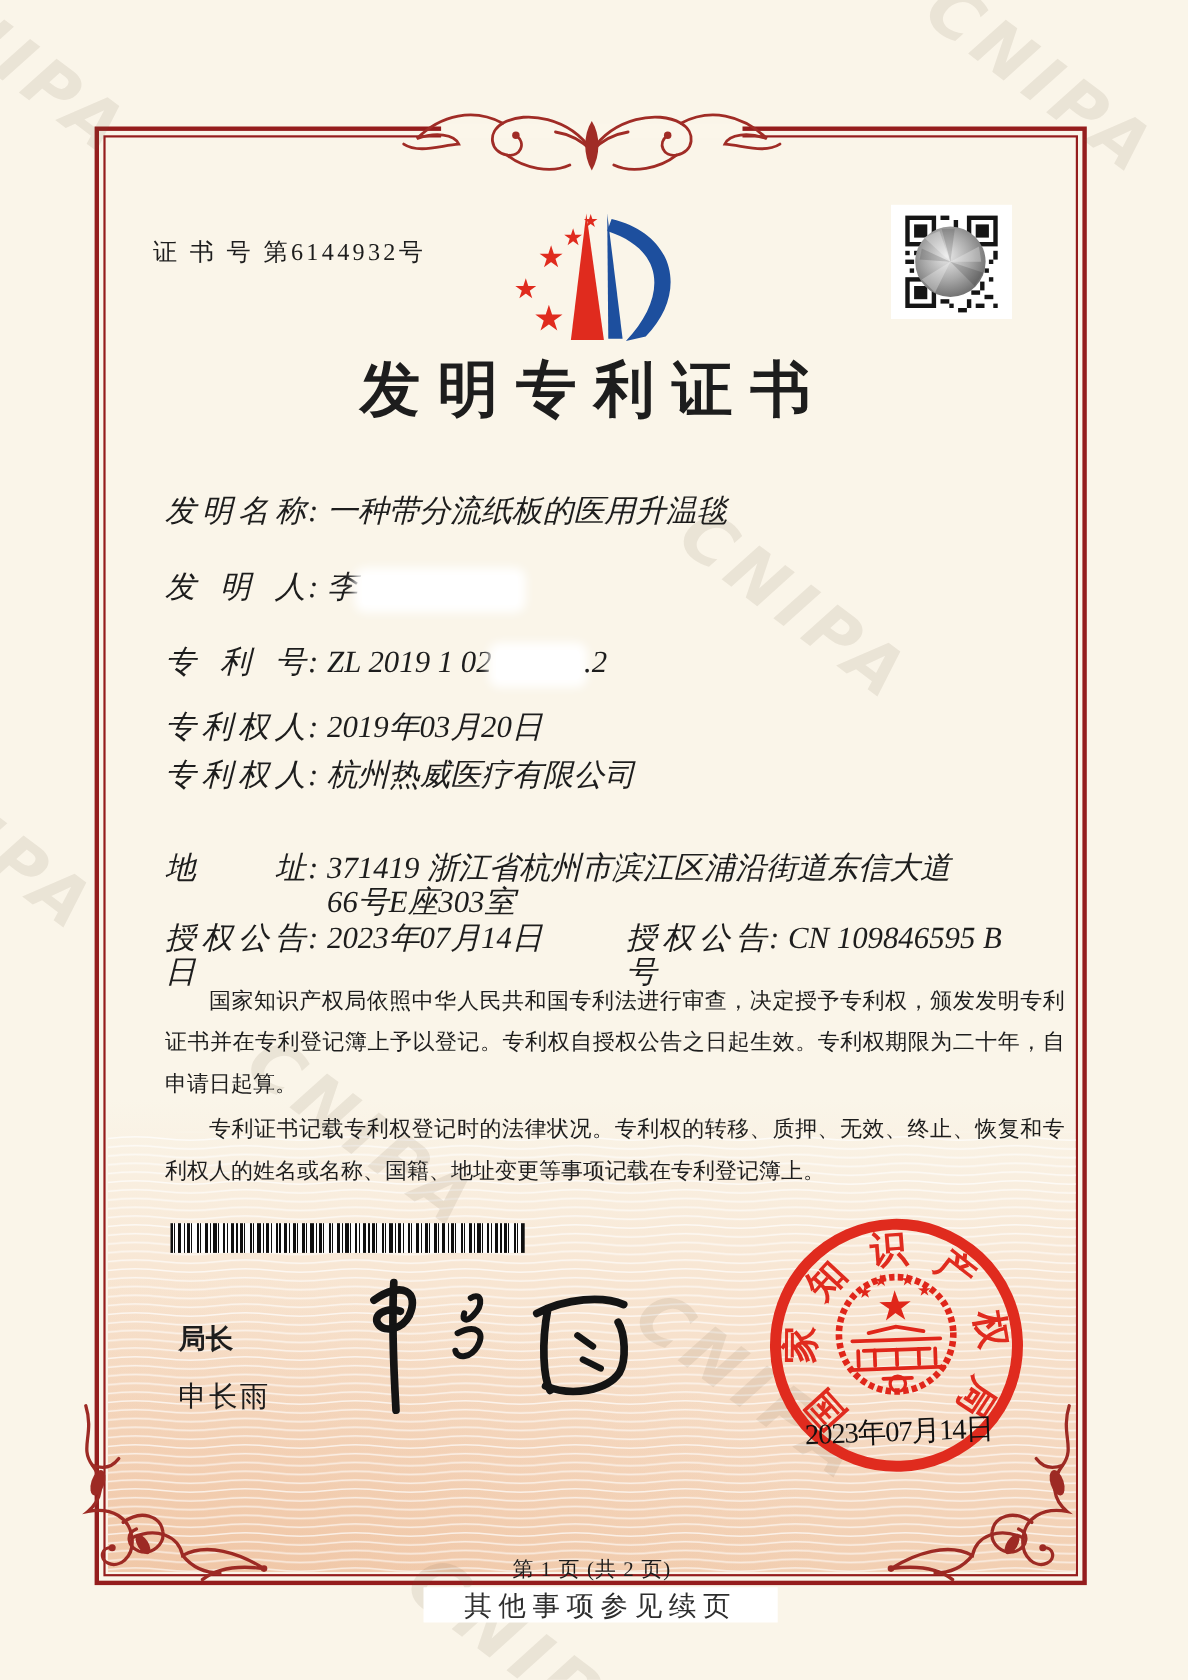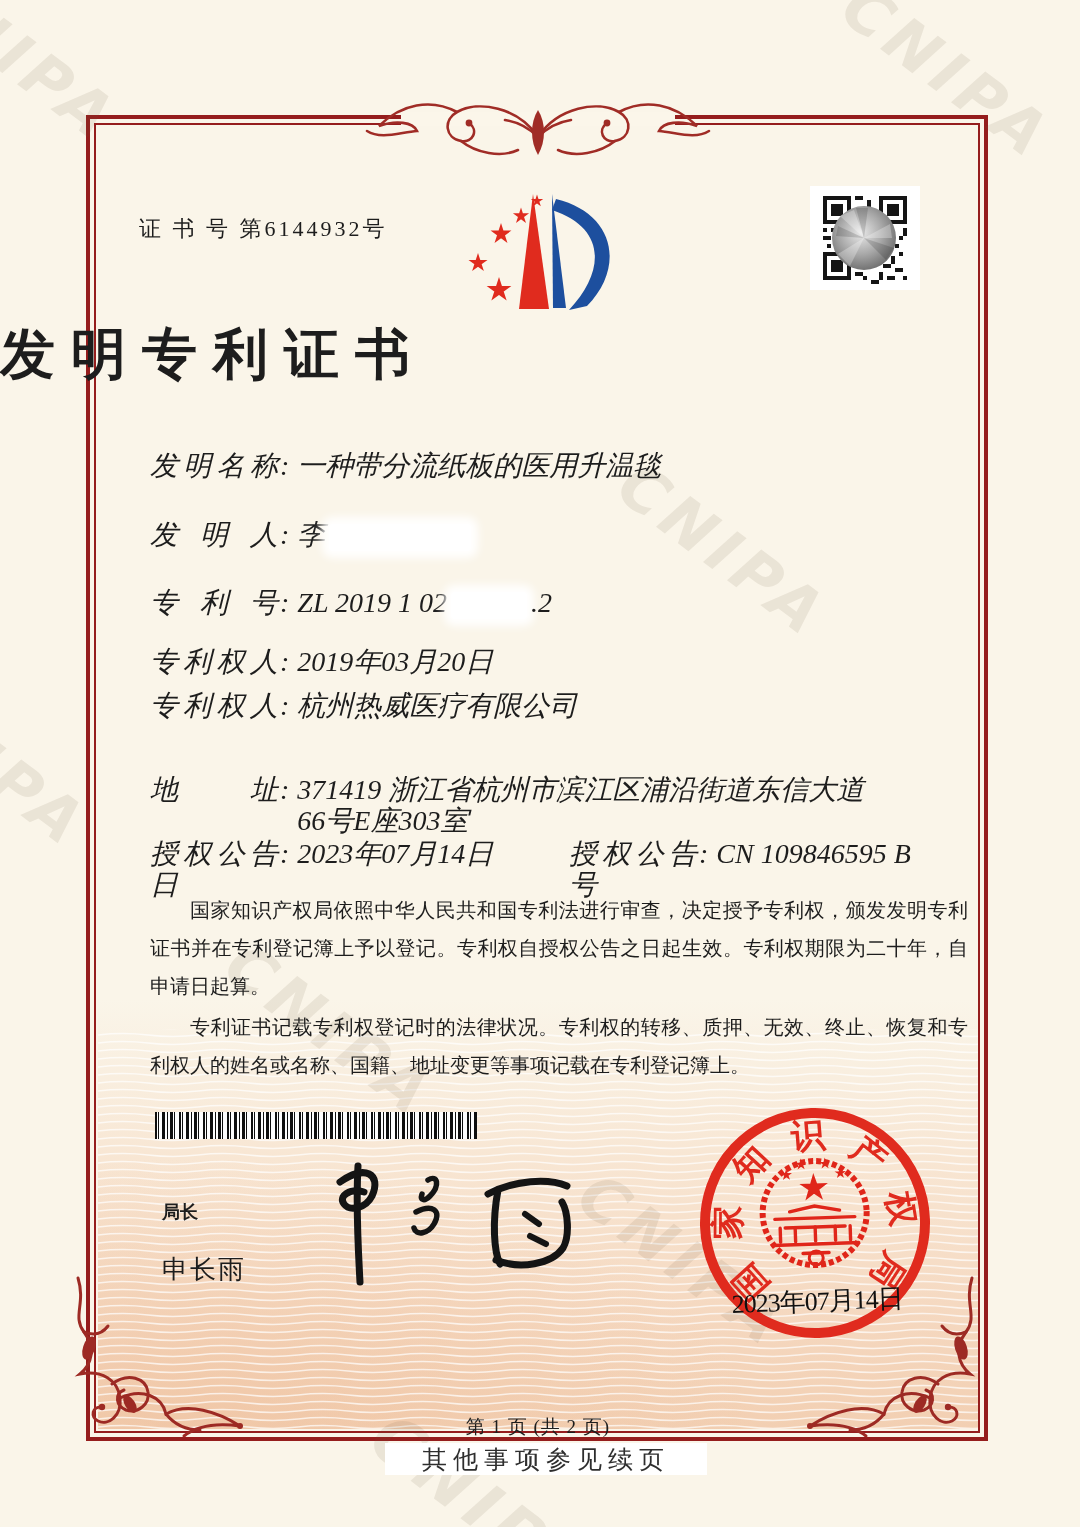--- a/index.html
+++ b/index.html
@@ -26,21 +26,21 @@
     border:4px solid #951d1d;z-index:1;box-sizing:border-box;
   }
   .frame-inner{
     position:absolute;left:4px;top:4px;right:4px;bottom:4px;
     border:2px solid #951d1d;box-sizing:border-box;overflow:hidden;
   }
   .waves{position:absolute;left:2px;right:2px;bottom:2px;height:430px;}
   
   .cert-no{position:absolute;left:139px;top:189px;font-size:22px;letter-spacing:3px;z-index:3;margin-top:25px;}
   .title{
-    position:absolute;left:0;top:318px;width:1080px;z-index:3;
+    position:absolute;left:0;top:318px;width:1080px;text-align:center;z-index:3;
     font-size:55px;font-weight:bold;letter-spacing:16px;box-sizing:border-box;
   }
   
   .row{position:absolute;left:150px;width:840px;font-size:28px;z-index:3;line-height:31px;font-style:italic;}
   .flabel{display:inline-block;width:128px;text-align:justify;text-align-last:justify;vertical-align:top;}
   .colon{display:inline-block;padding:0 8px 0 2px;vertical-align:top;}
   .fvalue{display:inline-block;vertical-align:top;max-width:600px;}
   .redact{display:inline-block;height:27px;background:#fff;border-radius:4px;
           box-shadow:0 0 9px 7px rgba(255,255,255,0.97);vertical-align:middle;margin:0 4px;}
   .r-inventor{width:142px;}
@@ -51,21 +51,21 @@
   .legal p{margin:0;font-size:20px;line-height:38px;text-align:justify;text-indent:2em;}
   .legal p + p{margin-top:3px;}
   
   .barcode{
     position:absolute;left:155px;top:1112px;width:322px;height:27px;z-index:3;
     background:repeating-linear-gradient(90deg,
       #0e0e0e 0 2px,#fdfdfd 2px 3px,#0e0e0e 3px 4px,#fdfdfd 4px 7px,
       #0e0e0e 7px 10px,#fdfdfd 10px 12px,#0e0e0e 12px 13px,#fdfdfd 13px 15px,
       #0e0e0e 15px 18px,#fdfdfd 18px 19px,#0e0e0e 19px 20px,#fdfdfd 20px 24px);
   }
-  .director-title{position:absolute;left:162px;top:1200px;font-size:18px;z-index:3;
+  .director-title{position:absolute;left:162px;top:1200px;font-size:25px;z-index:3;
     font-family:Liberation Sans, sans-serif;font-weight:600;}
   .director-name{position:absolute;left:162px;top:1252px;font-size:26px;z-index:3;
     font-family:"Liberation Sans","DejaVu Sans",sans-serif;font-weight:400;letter-spacing:2px;}
   .signature{position:absolute;left:320px;top:1152px;z-index:3;}
   .seal{position:absolute;left:690px;top:1098px;z-index:5;transform:rotate(-2deg);}
   .page-info{position:absolute;left:0;top:1394px;width:1076px;text-align:center;font-size:19px;z-index:3;letter-spacing:1px;margin-top:20px;}
   .cont-strip{
     position:absolute;left:385px;top:1443px;width:322px;height:32px;background:#ffffff;z-index:3;
     display:flex;align-items:center;justify-content:center;
     font-size:25px;letter-spacing:6px;color:#2e2e2e;font-family:Liberation Mono, monospace;

